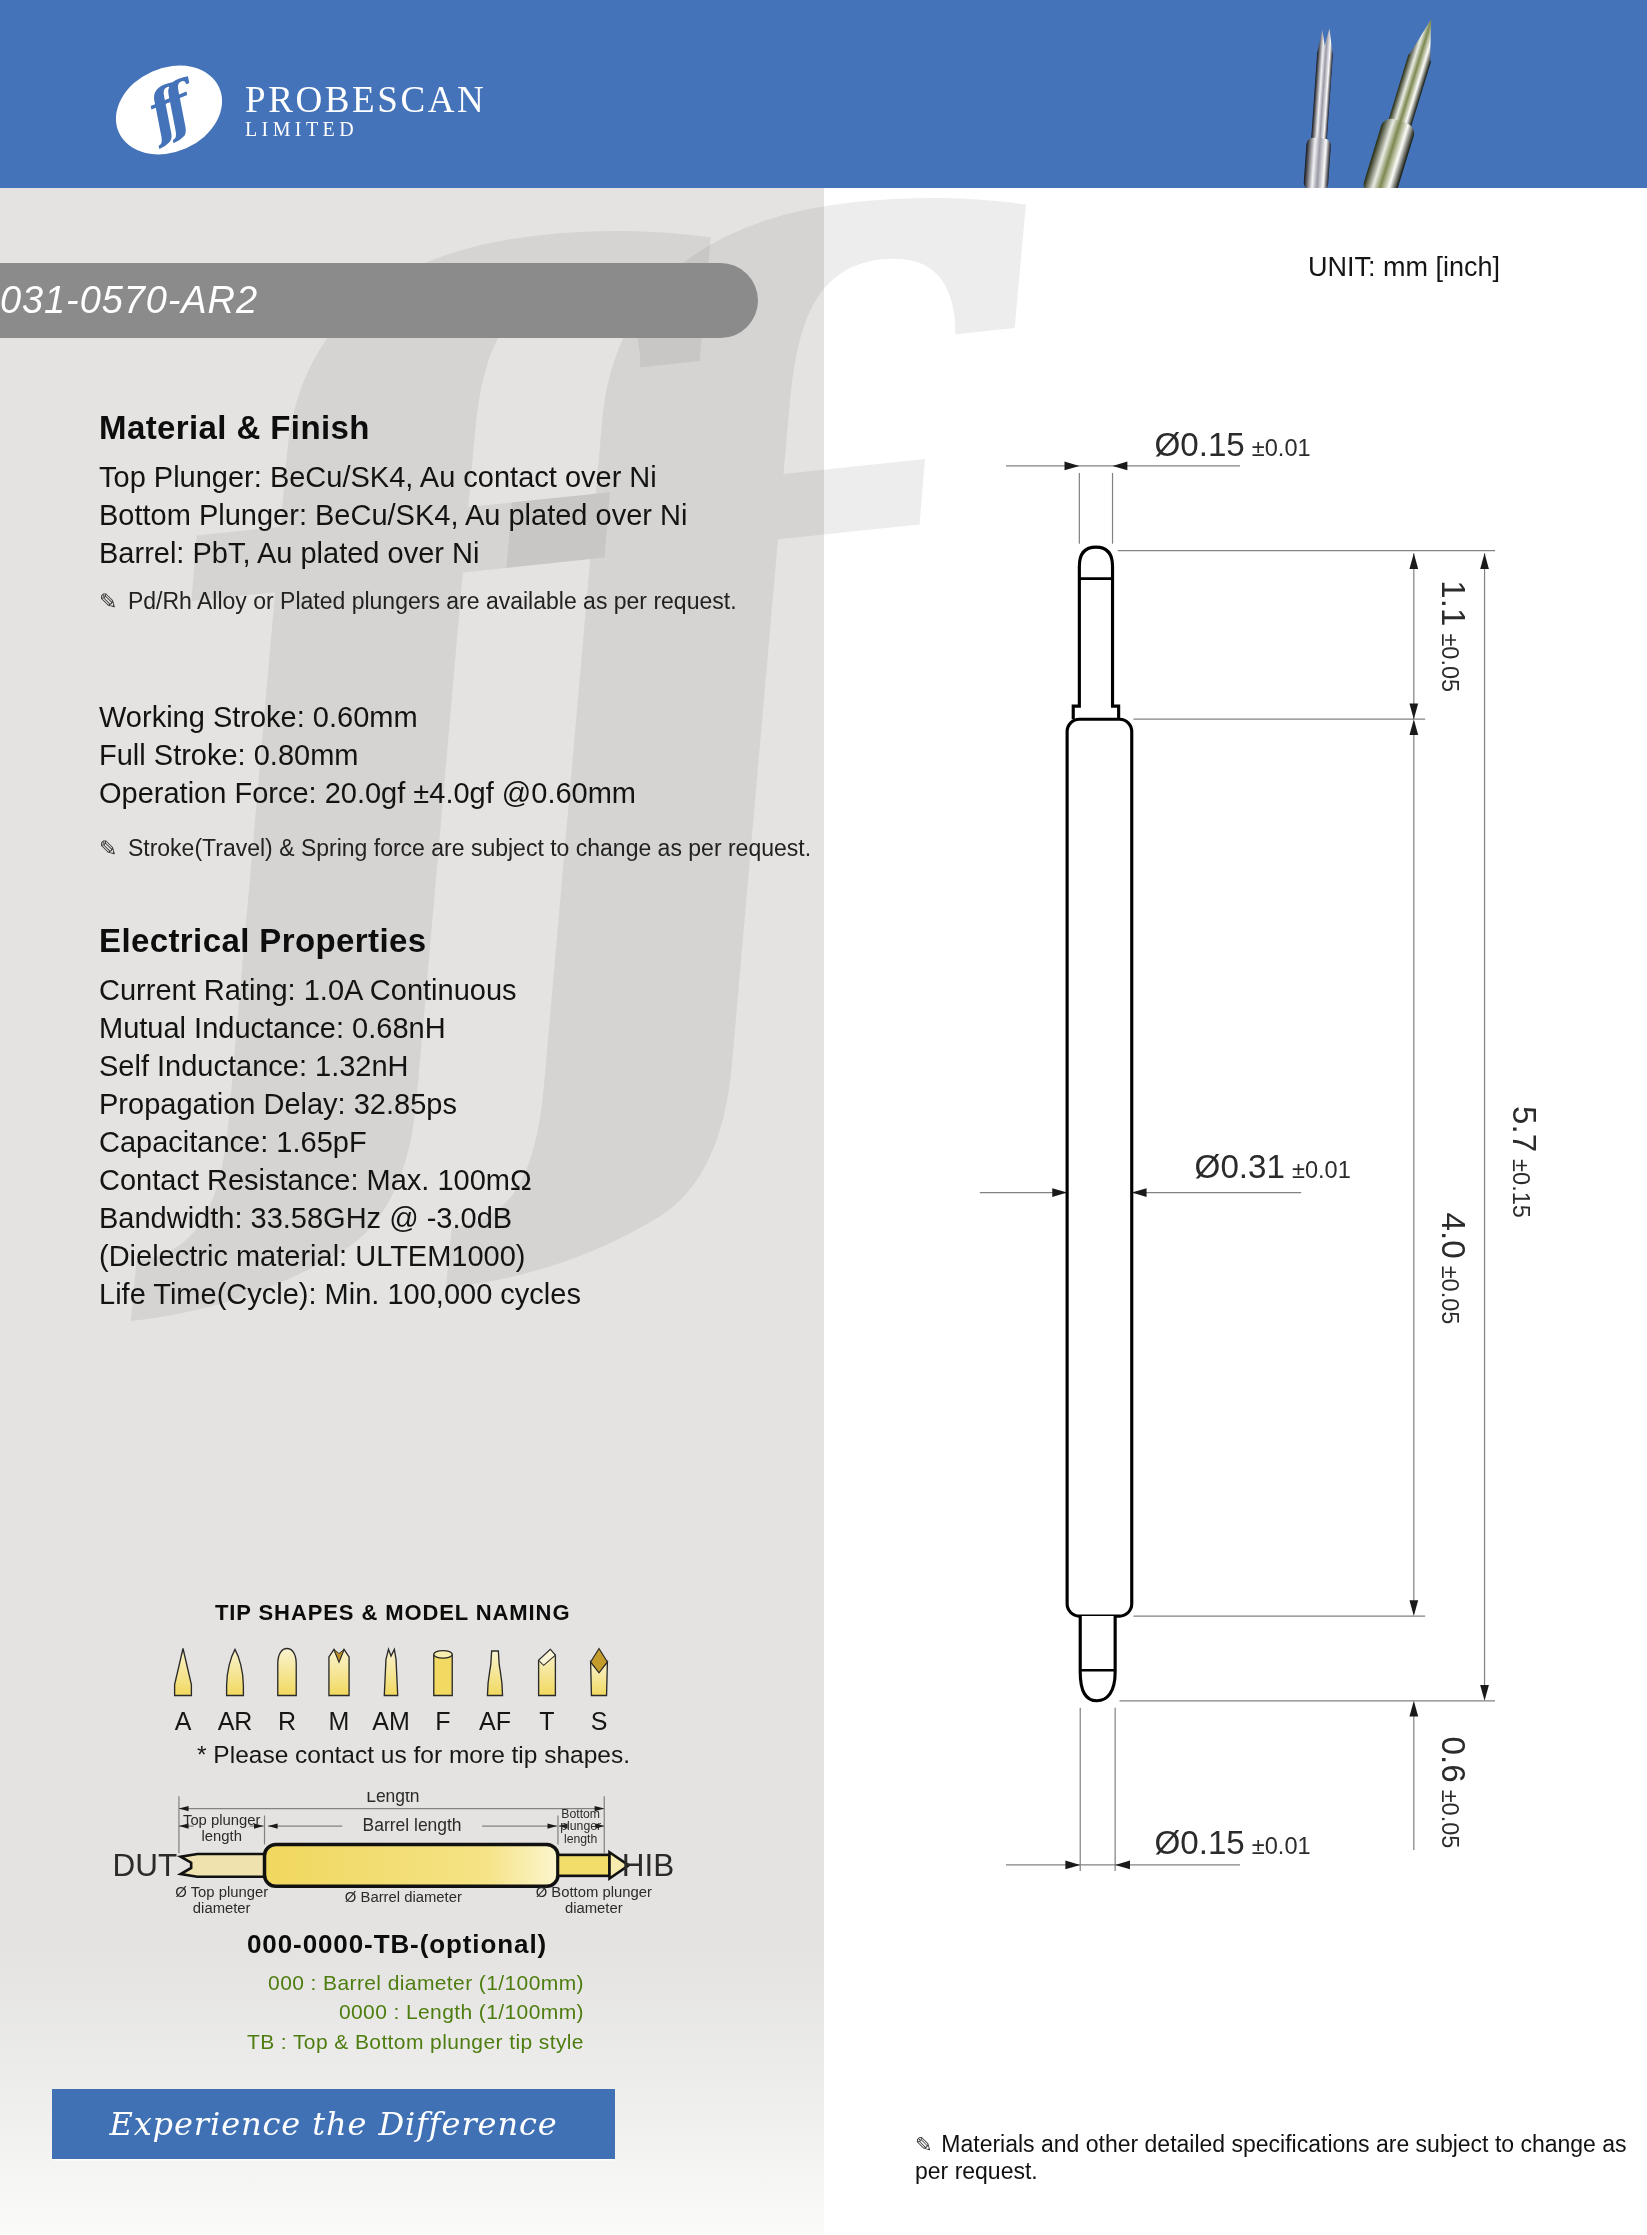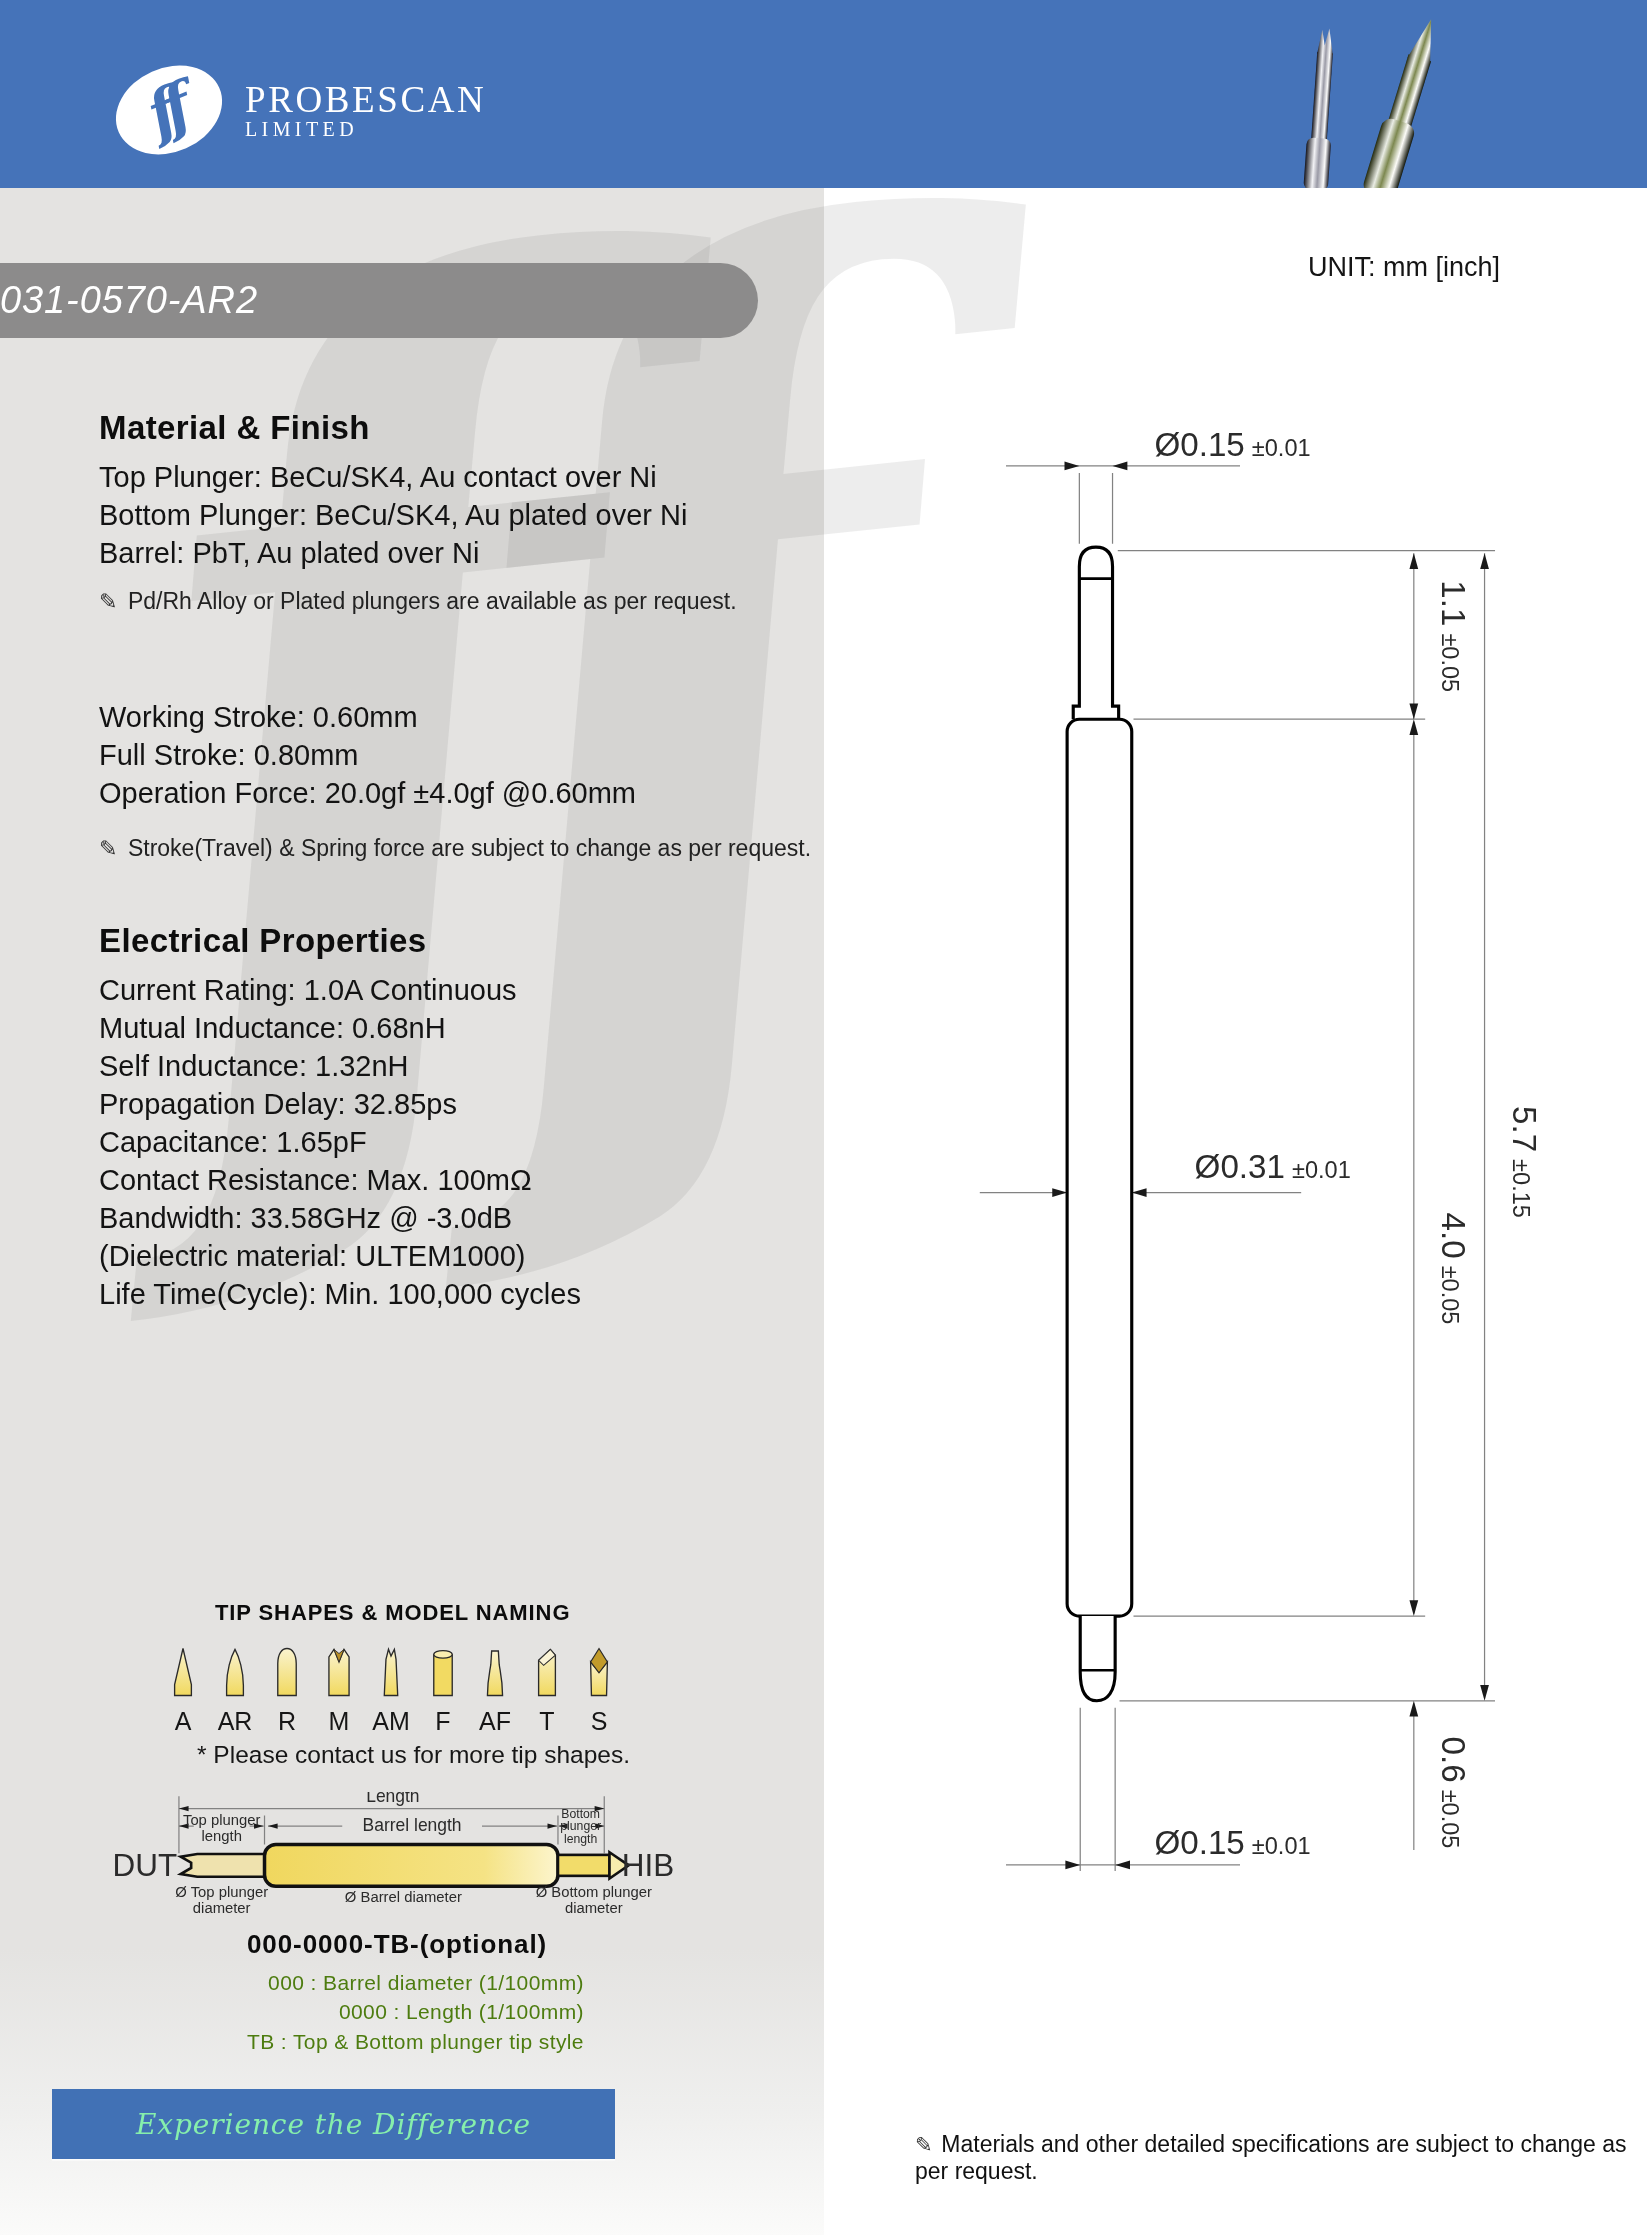--- a/index.html
+++ b/index.html
@@ -52,22 +52,22 @@
 
   
   .code-block{position:absolute;left:247px;top:1929px;z-index:2;}
   .code-title{font-size:26px;font-weight:bold;letter-spacing:0.9px;color:#0c0c0c;}
   .code-line{font-size:21px;line-height:24.5px;color:#4d7c0f;margin-top:5.2px;letter-spacing:0.4px;text-align:right;}
 
   
   .footer-box{position:absolute;left:52px;top:2089px;width:563px;height:70px;background:#4171b5;
       z-index:2;display:flex;align-items:center;justify-content:center;
       box-shadow:0 1.7px 0 rgba(255,255,255,0.7);}
-  .footer-box span{color:#86efac;font-family:"DejaVu Serif",serif;font-style:italic;
-      font-size:28px;letter-spacing:0.9px;}
+  .footer-box span{color:#ffffff;font-family:"DejaVu Serif",serif;font-style:italic;
+      font-size:32px;letter-spacing:0.9px;}
   .bottom-note{position:absolute;left:915px;top:2131px;font-size:23px;z-index:2;color:#111;}
   .bottom-note .pencil{font-size:21px;margin-right:8.7px;color:#333;}
 
   .unit-note{position:absolute;left:1308px;top:252px;font-size:27px;z-index:2;color:#151515;}
 
   .drawing{position:absolute;left:908px;top:376px;z-index:2;}
   .naming{position:absolute;left:109px;top:1792px;z-index:2;}
 
   
   .dimline{stroke:#828282;stroke-width:1.4;fill:none;}

